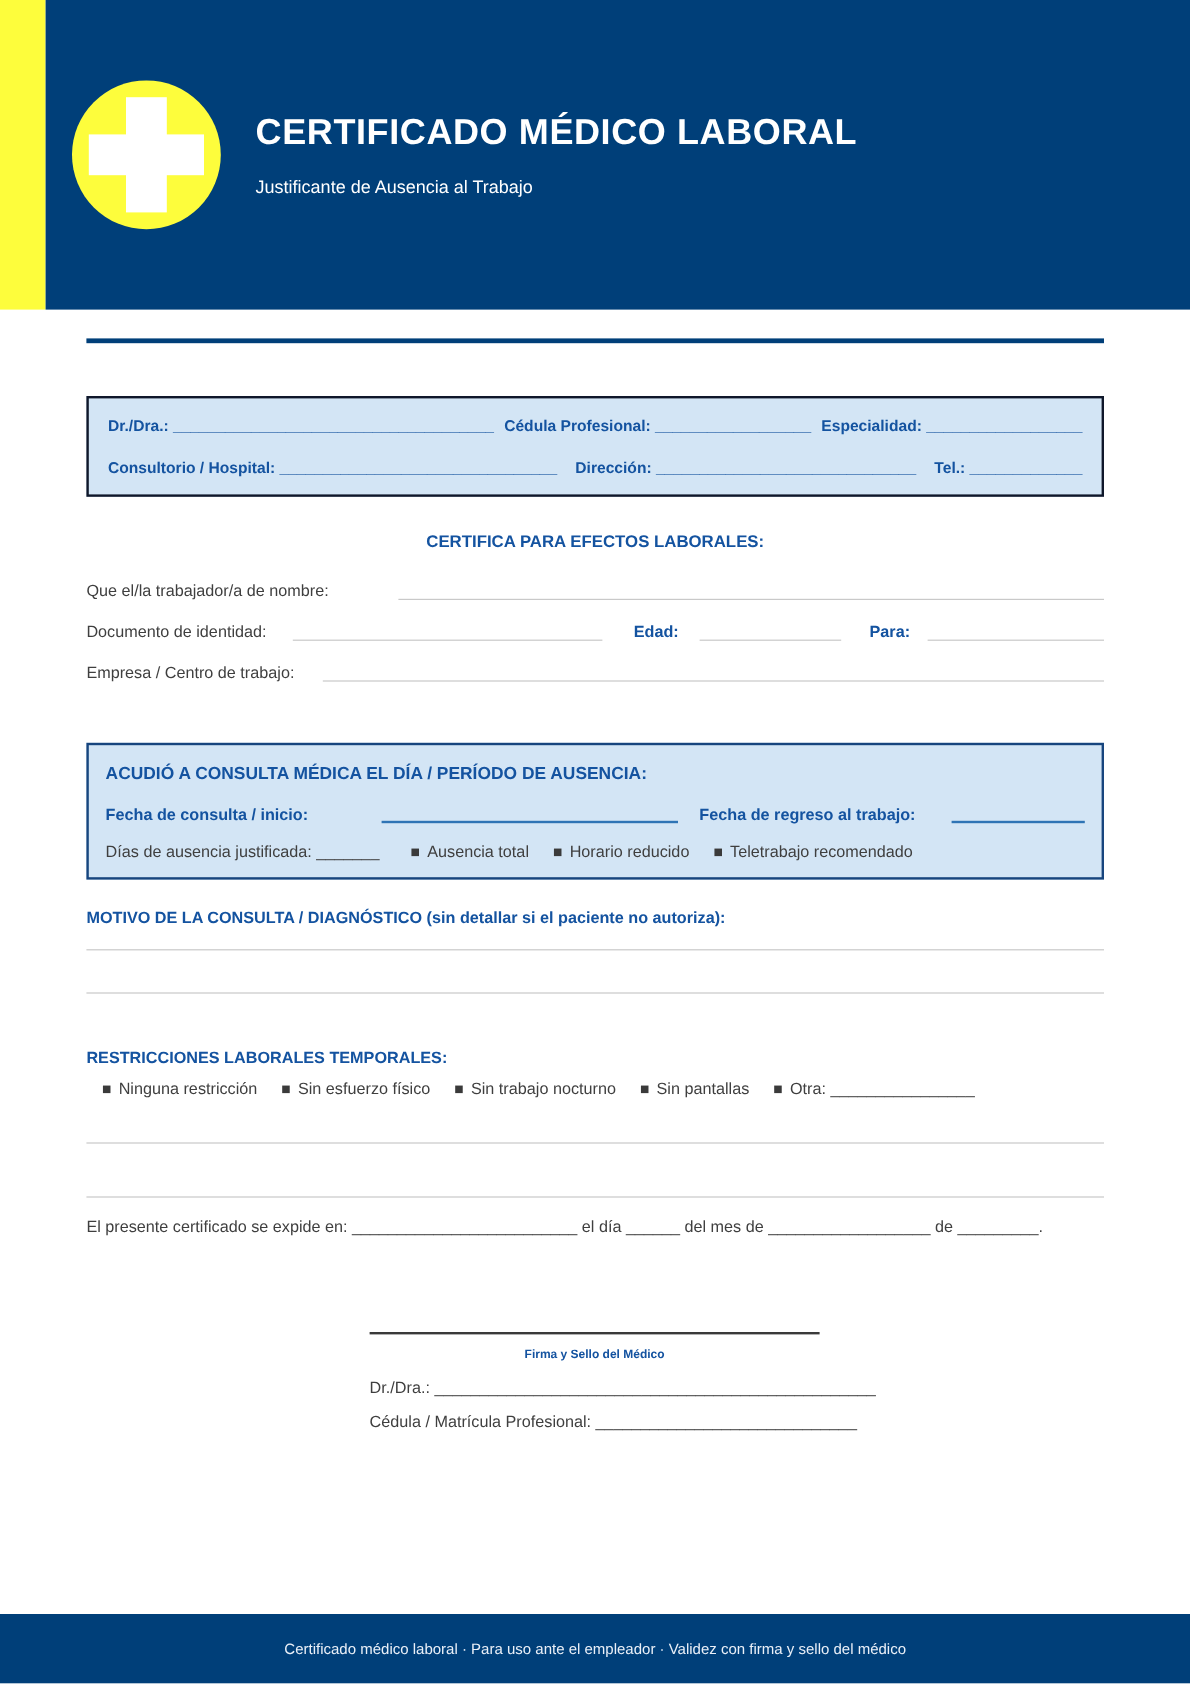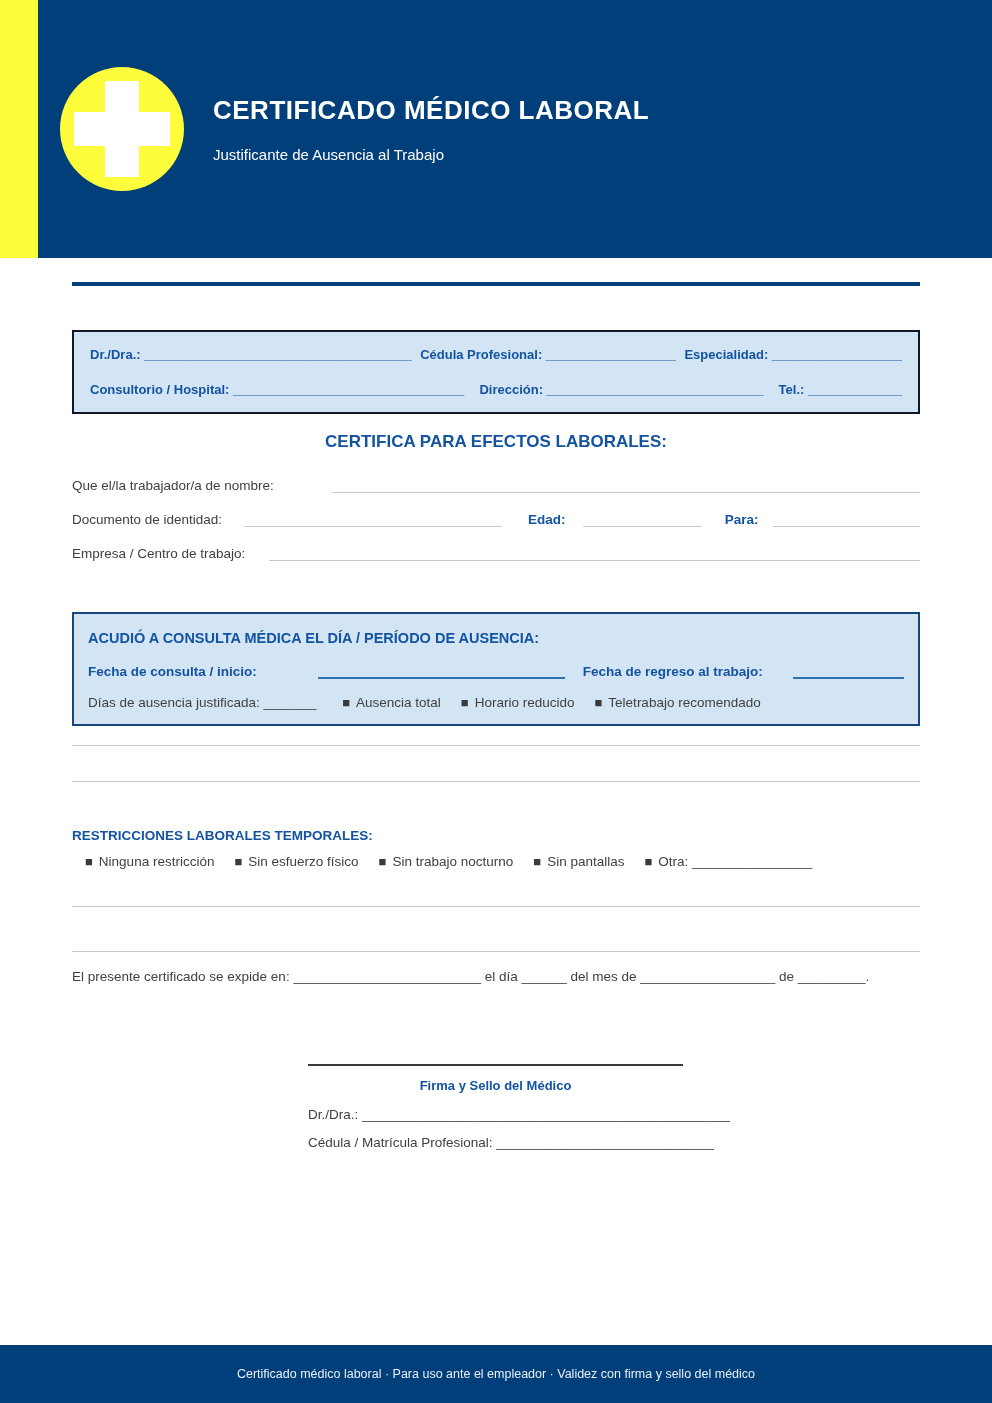--- a/index.html
+++ b/index.html
@@ -11,32 +11,32 @@
   .page{position:relative;width:992px;height:1403px;background:#fff;overflow:hidden;}
 
   
   .header{display:flex;height:258px;}
   .yellow-stripe{width:38px;height:100%;background:var(--yellow);}
   .header-blue{flex:1;background:var(--navy);display:flex;align-items:center;padding-left:22px;}
   .logo-circle{width:124px;height:124px;border-radius:50%;background:var(--yellow);position:relative;flex:0 0 auto;}
   .cross-v{position:absolute;left:50%;top:50%;width:34px;height:96px;background:#fff;transform:translate(-50%,-50%);}
   .cross-h{position:absolute;left:50%;top:50%;width:96px;height:34px;background:#fff;transform:translate(-50%,-50%);}
   .title-block{margin-left:29px;color:#fff;}
-  .main-title{font-size:26px;font-weight:700;letter-spacing:.5px;}
+  .main-title{font-size:30px;font-weight:700;letter-spacing:.5px;}
   .subtitle{font-size:15px;margin-top:20px;font-weight:400;}
 
   
   .content{padding:0 72px;}
   .divider{margin-top:24px;height:4px;background:var(--navy);}
 
   .info-box{margin-top:44px;background:var(--light-blue);border:2px solid #0f172a;padding:15px 16px;}
   .ibrow{display:flex;justify-content:space-between;font-size:13px;font-weight:700;color:var(--accent);white-space:nowrap;}
   .ibrow + .ibrow{margin-top:20px;}
 
-  .certifica{margin-top:18px;text-align:center;font-size:17px;font-weight:700;color:var(--accent);}
+  .certifica{margin-top:29px;text-align:center;font-size:14px;font-weight:700;color:var(--accent);}
 
   .frow{display:flex;align-items:flex-end;font-size:13.5px;}
   .flabel{color:var(--text-gray);white-space:nowrap;}
   .blabel{color:var(--accent);font-weight:700;white-space:nowrap;}
   .fline{border-bottom:1px solid var(--line-gray);height:15px;}
   .row-a{margin-top:26px;}
   .row-b{margin-top:19px;}
   .row-c{margin-top:19px;}
 
   .absence-box{margin-top:51px;background:var(--light-blue);border:2px solid #17457E;padding:16px 14px 14px 14px;}
@@ -51,21 +51,21 @@
   .gline{height:0;border-top:1px solid var(--line-gray);}
   .g1{margin-top:19px;} .g2{margin-top:35px;}
   .restr-heading{margin-top:46px;}
   .restr-row{display:flex;margin-top:11px;padding-left:13px;font-size:13.5px;gap:20px;}
   .g3{margin-top:37px;} .g4{margin-top:44px;}
 
   .issue{margin-top:17px;font-size:13.5px;color:var(--text-gray);}
 
   .signature{margin-top:80px;margin-left:236px;width:375px;}
   .sig-line{border-top:2px solid #3A3A3A;height:0;}
-  .sig-heading{margin-top:12px;text-align:center;font-size:13px;font-weight:700;color:var(--accent);}
+  .sig-heading{margin-top:12px;text-align:center;font-size:10px;font-weight:700;color:var(--accent);}
   .sig-row{margin-top:14px;font-size:13.5px;color:var(--text-gray);white-space:nowrap;}
   .sig-row + .sig-row{margin-top:13px;}
 
   .footer{position:absolute;left:0;bottom:0;width:100%;height:58px;background:var(--navy);
     display:flex;align-items:center;justify-content:center;}
   .footer-text{color:var(--footer-text);font-size:12.5px;}
 </style>
 </head>
 <body>
 
@@ -141,20 +141,21 @@
           <span class="cb-icon">■</span>
           <span>Horario reducido</span>
         </span>
         <span class="cb" style="margin-left:20px;">
           <span class="cb-icon">■</span>
           <span>Teletrabajo recomendado</span>
         </span>
       </div>
     </div>
 
+    <div class="sec-heading">MOTIVO DE LA CONSULTA / DIAGNÓSTICO (sin detallar si el paciente no autoriza):</div>
     <div class="gline g1"></div>
     <div class="gline g2"></div>
 
     <div class="sec-heading restr-heading">RESTRICCIONES LABORALES TEMPORALES:</div>
     <div class="restr-row">
       <span class="cb">
         <span class="cb-icon">■</span>
         <span>Ninguna restricción</span>
       </span>
       <span class="cb">

